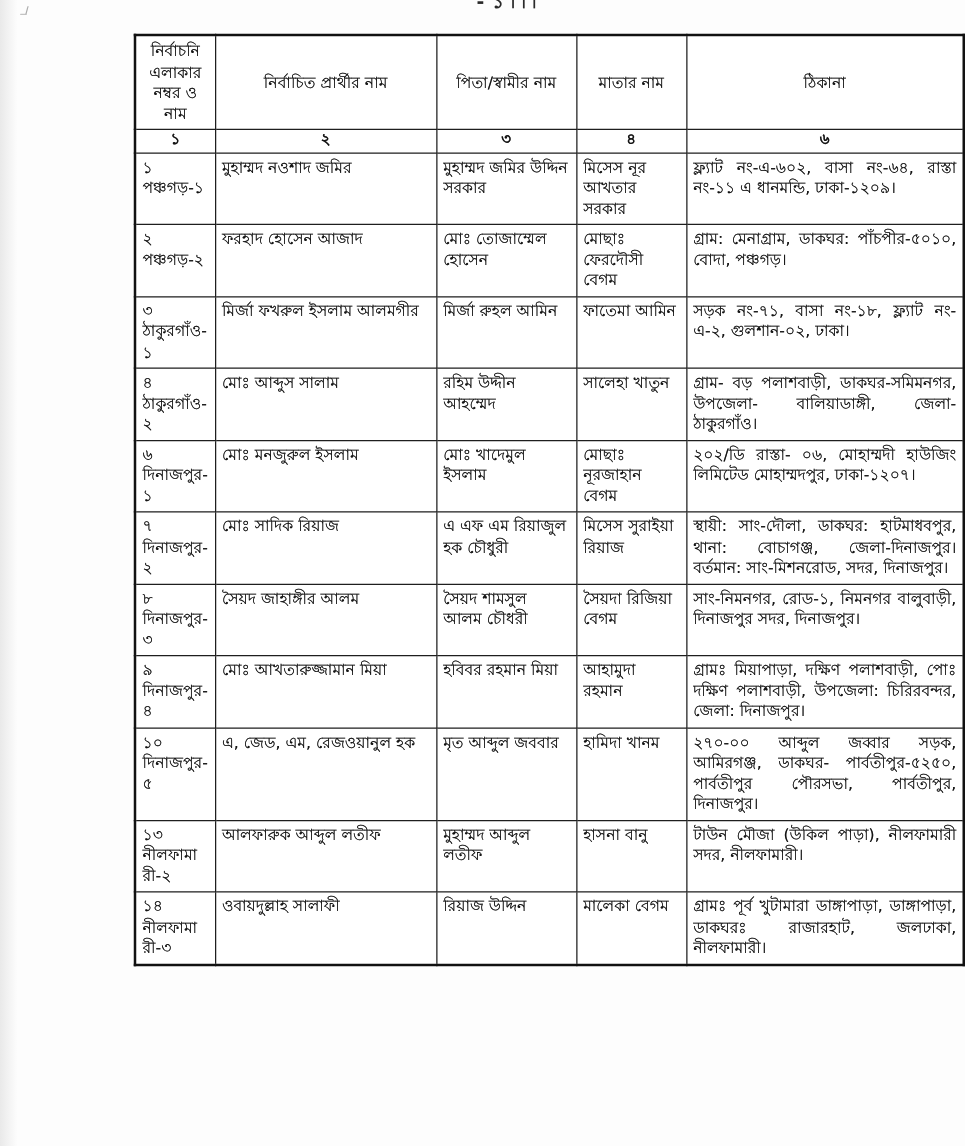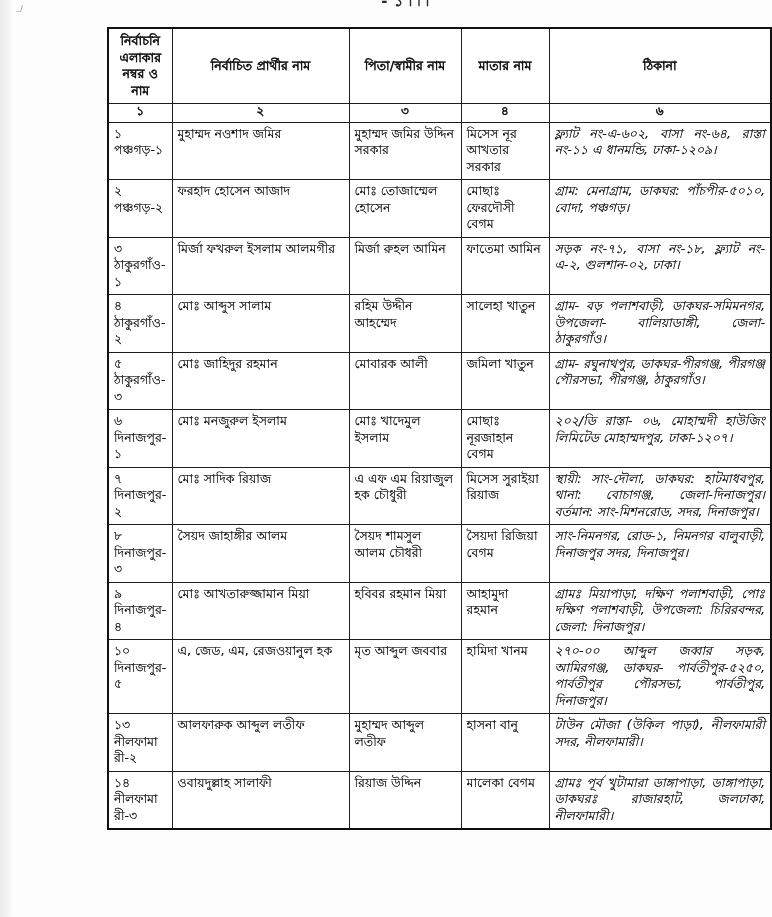--- a/index.html
+++ b/index.html
@@ -75,39 +75,38 @@
     border: 1.6px solid #1e1e1e;
     font-size: 12.5px;
     line-height: 1.32;
     vertical-align: top;
     padding: 3px 5px 4px 5px;
     word-wrap: break-word;
     text-shadow: 0 0 .4px rgba(0,0,0,.55);
   }
   .doc-table { border: 2.2px solid #111; }
   .doc-table thead th {
-    font-weight: bold;
+    font-weight: normal;
     text-align: center;
     vertical-align: middle;
     height: 40px;
     padding: 4px 4px;
     font-size: 12.5px;
   }
   .doc-table tr.colnum-row td {
     text-align: center;
     vertical-align: middle;
     height: 15px;
     padding: 0 2px 2px 2px;
     font-size: 12px;
     font-weight: bold;
   }
   .doc-table td.addr {
     text-align: justify;
     text-justify: inter-word;
-    font-style: italic;
   }
   .doc-table tbody tr td { height: 40px; }
 </style>
 </head>
 <body>
 
 <div class="scan-page">
 
   <div class="scan-speck"></div>
 
@@ -162,27 +161,20 @@
           <td class="addr">সড়ক নং-৭১, বাসা নং-১৮, ফ্ল্যাট নং- এ-২, গুলশান-০২, ঢাকা।</td>
         </tr>
         <tr>
           <td>৪ ঠাকুরগাঁও-২</td>
           <td>মোঃ আব্দুস সালাম</td>
           <td>রহিম উদ্দীন আহম্মেদ</td>
           <td>সালেহা খাতুন</td>
           <td class="addr">গ্রাম- বড় পলাশবাড়ী, ডাকঘর-সমিমনগর, উপজেলা- বালিয়াডাঙ্গী, জেলা- ঠাকুরগাঁও।</td>
         </tr>
         <tr>
-          <td>৫ ঠাকুরগাঁও-৩</td>
-          <td>মোঃ জাহিদুর রহমান</td>
-          <td>মোবারক আলী</td>
-          <td>জমিলা খাতুন</td>
-          <td class="addr">গ্রাম- রঘুনাথপুর, ডাকঘর-পীরগঞ্জ, পীরগঞ্জ পৌরসভা, পীরগঞ্জ, ঠাকুরগাঁও।</td>
-        </tr>
-        <tr>
           <td>৬ দিনাজপুর-১</td>
           <td>মোঃ মনজুরুল ইসলাম</td>
           <td>মোঃ খাদেমুল ইসলাম</td>
           <td>মোছাঃ নূরজাহান বেগম</td>
           <td class="addr">২০২/ডি রাস্তা- ০৬, মোহাম্মদী হাউজিং লিমিটেড মোহাম্মদপুর, ঢাকা-১২০৭।</td>
         </tr>
         <tr>
           <td>৭ দিনাজপুর-২</td>
           <td>মোঃ সাদিক রিয়াজ</td>
           <td>এ এফ এম রিয়াজুল হক চৌধুরী</td>

